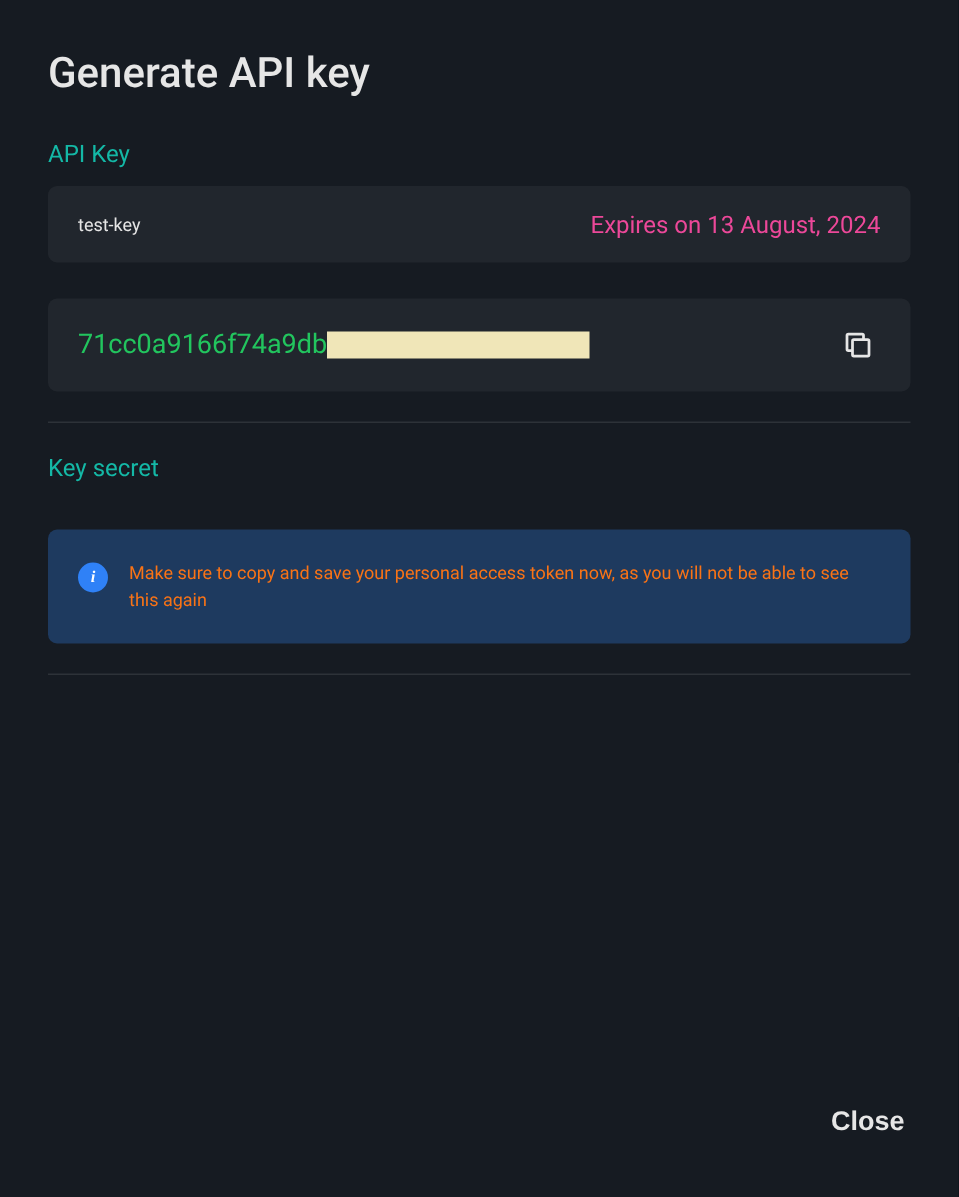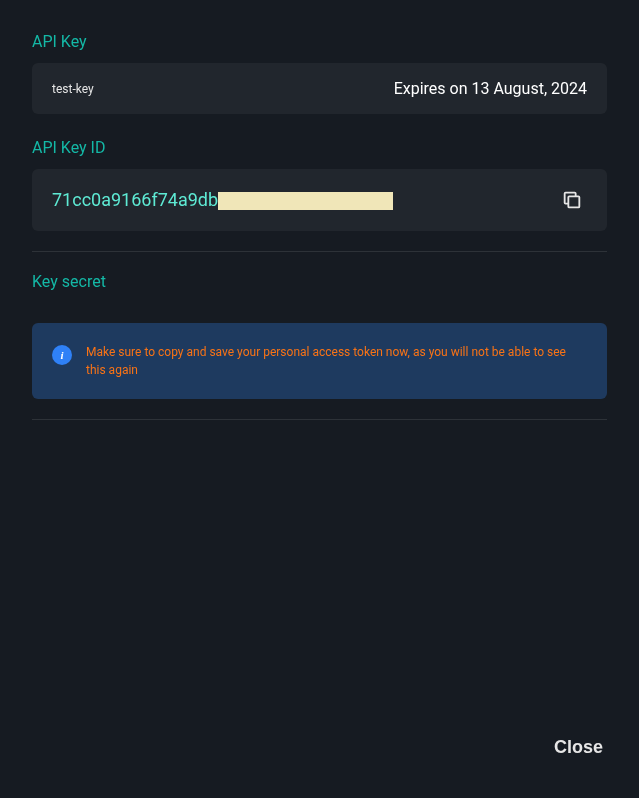--- a/index.html
+++ b/index.html
@@ -43,34 +43,34 @@
       align-items: center;
       justify-content: space-between;
       margin-bottom: 24px;
     }
     .key-name {
       color: #e6e6e6;
       font-size: 12px;
       font-weight: 400;
     }
     .expires {
-      color: #ffffff;
+      color: #ec4899;
       font-size: 16px;
     }
     .field-box-copy {
       background: rgba(255,255,255,0.05);
       border-radius: 6px;
       padding: 16px 20px;
       display: flex;
       align-items: center;
       justify-content: space-between;
       gap: 16px;
     }
     .key-value {
-      color: #5eead4;
+      color: #22c55e;
       font-size: 18px;
       font-weight: 400;
       font-family: inherit;
       word-break: break-all;
       flex: 1;
       line-height: 1.6;
     }
     .redacted-line {
       display: inline-block;
       background: #f0e6b8;
@@ -157,28 +157,28 @@
       align-items: center;
     }
     .secret-value {
       display: block;
     }
   </style>
 </head>
 <body>
 
 <div class="modal">
+  <h1 class="modal-title">Generate API key</h1>
 
   <label class="field-label">API Key</label>
   <div class="field-box">
     <span class="key-name">test-key</span>
     <span class="expires">Expires on 13 August, 2024</span>
   </div>
 
-  <label class="field-label">API Key ID</label>
   <div class="field-box-copy section-gap">
     <span class="key-value">
       <span>71cc0a9166f74a9db</span><span class="redacted-line redacted-1"></span>
     </span>
     <button class="copy-btn">
       <svg viewBox="0 0 24 24" fill="none" stroke="currentColor" stroke-width="2">
         <rect x="8" y="8" width="12" height="12" rx="1"></rect>
         <path d="M16 8V5a1 1 0 0 0-1-1H5a1 1 0 0 0-1 1v10a1 1 0 0 0 1 1h3"></path>
       </svg>
     </button>

